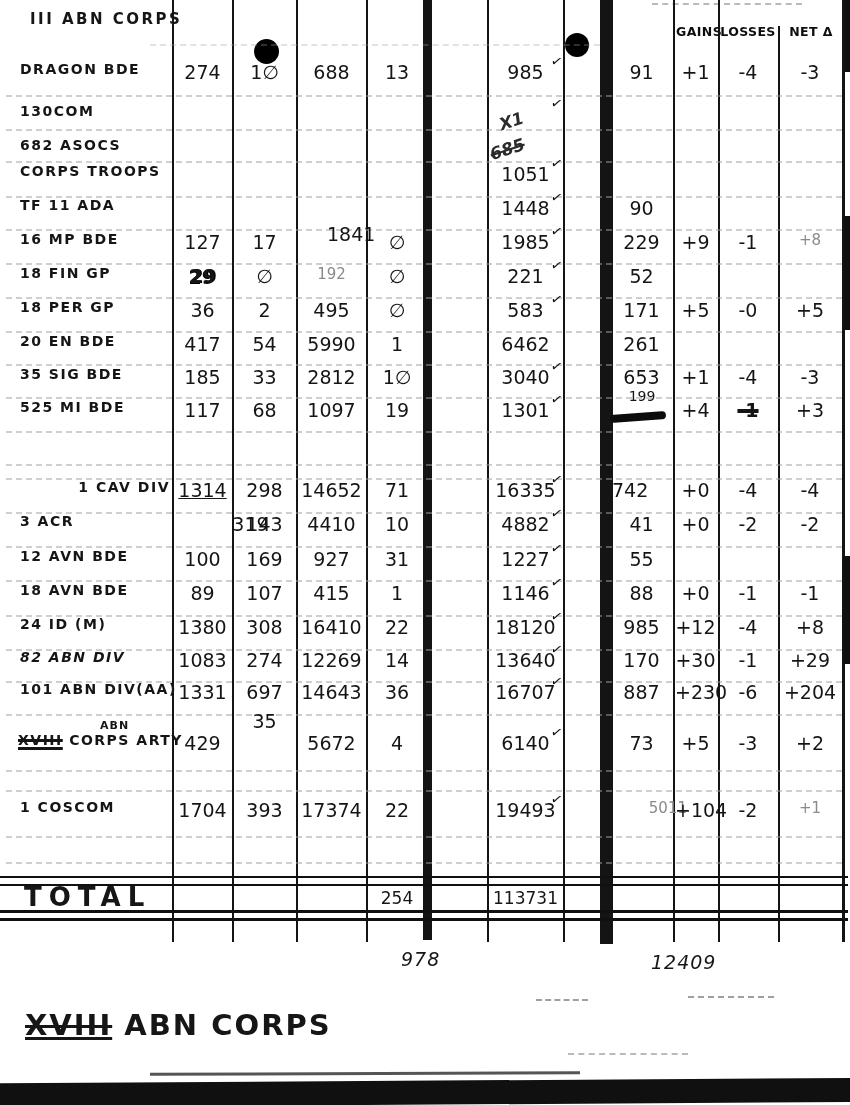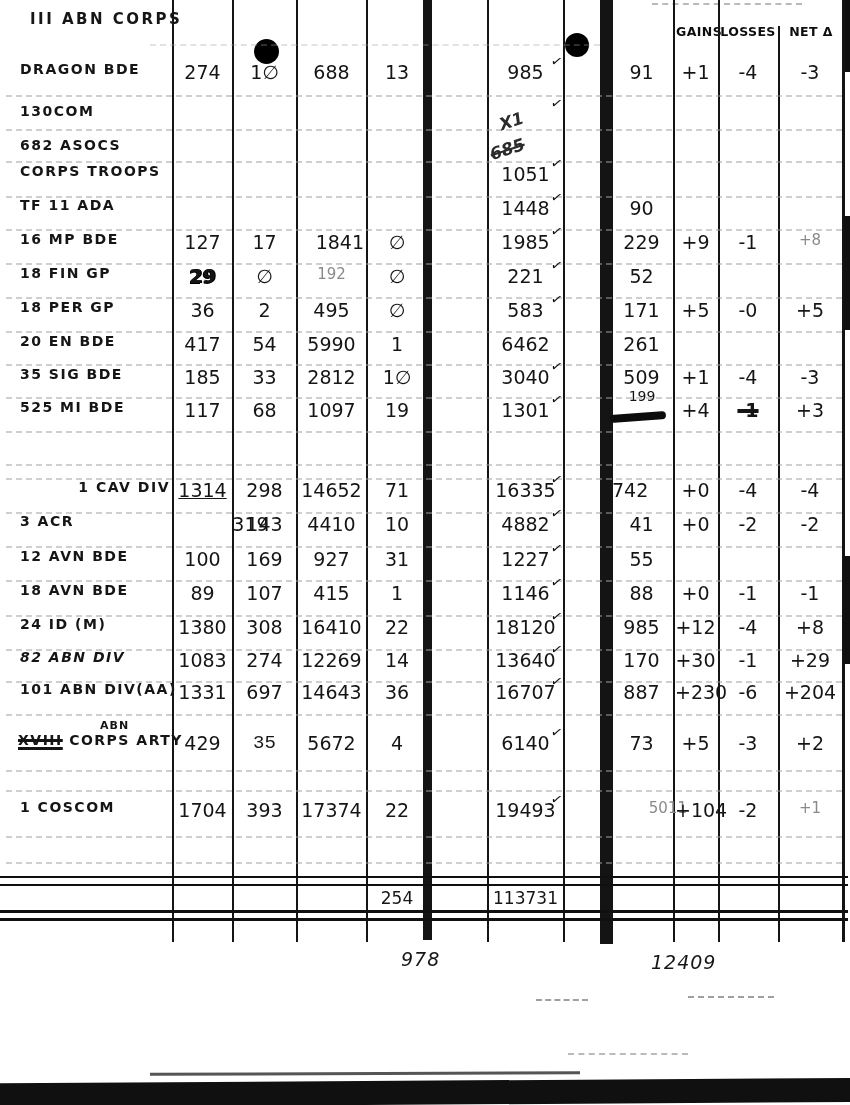--- a/index.html
+++ b/index.html
@@ -106,21 +106,21 @@
       <div class="cell label" style="left: 20px; top: 164px; width: 150px; text-align: left;">CORPS TROOPS</div>
       <div class="cell" style="left: 489px; top: 164px; width: 73px; text-align: center;">1051</div>
       <div class="check" style="left: 551px; top: 155px;">✓</div>
       <div class="cell label" style="left: 20px; top: 198px; width: 150px; text-align: left;">TF 11 ADA</div>
       <div class="cell" style="left: 489px; top: 198px; width: 73px; text-align: center;">1448</div>
       <div class="cell" style="left: 612px; top: 198px; width: 59px; text-align: center;">90</div>
       <div class="check" style="left: 551px; top: 189px;">✓</div>
       <div class="cell label" style="left: 20px; top: 232px; width: 150px; text-align: left;">16 MP BDE</div>
       <div class="cell" style="left: 175px; top: 232px; width: 55px; text-align: center;">127</div>
       <div class="cell" style="left: 235px; top: 232px; width: 59px; text-align: center;">17</div>
-      <div class="cell" style="left: 299px; top: 232px; width: 65px; text-align: right;">1841</div>
+      <div class="cell" style="left: 299px; top: 224px; width: 65px; text-align: left; padding-left: 28px;">1841</div>
       <div class="cell" style="left: 369px; top: 232px; width: 56px; text-align: center;">∅</div>
       <div class="cell" style="left: 489px; top: 232px; width: 73px; text-align: center;">1985</div>
       <div class="cell" style="left: 612px; top: 232px; width: 59px; text-align: center;">229</div>
       <div class="cell" style="left: 675px; top: 232px; width: 41px; text-align: center;">+9</div>
       <div class="cell" style="left: 720px; top: 232px; width: 56px; text-align: center;">-1</div>
       <div class="cell faint" style="left: 780px; top: 232px; width: 60px; text-align: center;">+8</div>
       <div class="check" style="left: 551px; top: 223px;">✓</div>
       <div class="cell label" style="left: 20px; top: 266px; width: 150px; text-align: left;">18 FIN GP</div>
       <div class="cell overwrite" style="left: 175px; top: 266px; width: 55px; text-align: center;">29</div>
       <div class="cell" style="left: 235px; top: 266px; width: 59px; text-align: center;">∅</div>
@@ -146,21 +146,21 @@
       <div class="cell" style="left: 299px; top: 334px; width: 65px; text-align: center;">5990</div>
       <div class="cell" style="left: 369px; top: 334px; width: 56px; text-align: center;">1</div>
       <div class="cell" style="left: 489px; top: 334px; width: 73px; text-align: center;">6462</div>
       <div class="cell" style="left: 612px; top: 334px; width: 59px; text-align: center;">261</div>
       <div class="cell label" style="left: 20px; top: 367px; width: 150px; text-align: left;">35 SIG BDE</div>
       <div class="cell" style="left: 175px; top: 367px; width: 55px; text-align: center;">185</div>
       <div class="cell" style="left: 235px; top: 367px; width: 59px; text-align: center;">33</div>
       <div class="cell" style="left: 299px; top: 367px; width: 65px; text-align: center;">2812</div>
       <div class="cell" style="left: 369px; top: 367px; width: 56px; text-align: center;">1∅</div>
       <div class="cell" style="left: 489px; top: 367px; width: 73px; text-align: center;">3040</div>
-      <div class="cell" style="left: 612px; top: 367px; width: 59px; text-align: center;">509</div>
+      <div class="cell" style="left: 612px; top: 367px; width: 59px; text-align: center;">653</div>
       <div class="cell" style="left: 675px; top: 367px; width: 41px; text-align: center;">+1</div>
       <div class="cell" style="left: 720px; top: 367px; width: 56px; text-align: center;">-4</div>
       <div class="cell" style="left: 780px; top: 367px; width: 60px; text-align: center;">-3</div>
       <div class="check" style="left: 551px; top: 358px;">✓</div>
       <div class="cell label" style="left: 20px; top: 400px; width: 150px; text-align: left;">525 MI BDE</div>
       <div class="cell" style="left: 175px; top: 400px; width: 55px; text-align: center;">117</div>
       <div class="cell" style="left: 235px; top: 400px; width: 59px; text-align: center;">68</div>
       <div class="cell" style="left: 299px; top: 400px; width: 65px; text-align: center;">1097</div>
       <div class="cell" style="left: 369px; top: 400px; width: 56px; text-align: center;">19</div>
       <div class="cell" style="left: 489px; top: 400px; width: 73px; text-align: center;">1301</div>
@@ -238,21 +238,21 @@
       <div class="cell" style="left: 235px; top: 682px; width: 59px; text-align: center;">697</div>
       <div class="cell" style="left: 299px; top: 682px; width: 65px; text-align: center;">14643</div>
       <div class="cell" style="left: 369px; top: 682px; width: 56px; text-align: center;">36</div>
       <div class="cell" style="left: 489px; top: 682px; width: 73px; text-align: center;">16707</div>
       <div class="cell" style="left: 612px; top: 682px; width: 59px; text-align: center;">887</div>
       <div class="cell" style="left: 675px; top: 682px; width: 41px; text-align: center;">+230</div>
       <div class="cell" style="left: 720px; top: 682px; width: 56px; text-align: center;">-6</div>
       <div class="cell" style="left: 780px; top: 682px; width: 60px; text-align: center;">+204</div>
       <div class="check" style="left: 551px; top: 673px;">✓</div>
       <div class="cell" style="left: 175px; top: 733px; width: 55px; text-align: center;">429</div>
-      <div class="cell" style="left: 235px; top: 733px; width: 59px; text-align: center; font-family: Liberation Mono, monospace;">35</div>
+      <div class="cell" style="left: 235px; top: 711px; width: 59px; text-align: center;">35</div>
       <div class="cell" style="left: 299px; top: 733px; width: 65px; text-align: center;">5672</div>
       <div class="cell" style="left: 369px; top: 733px; width: 56px; text-align: center;">4</div>
       <div class="cell" style="left: 489px; top: 733px; width: 73px; text-align: center;">6140</div>
       <div class="cell" style="left: 612px; top: 733px; width: 59px; text-align: center;">73</div>
       <div class="cell" style="left: 675px; top: 733px; width: 41px; text-align: center;">+5</div>
       <div class="cell" style="left: 720px; top: 733px; width: 56px; text-align: center;">-3</div>
       <div class="cell" style="left: 780px; top: 733px; width: 60px; text-align: center;">+2</div>
       <div class="sup-abn" style="left: 100px; top: 719px;">ABN</div>
       <div class="cell label" style="left: 18px; top: 733px; width: 160px; text-align: left;"><span class="struck-u">XVIII</span><span> CORPS ARTY</span></div>
       <div class="check" style="left: 551px; top: 724px;">✓</div>
@@ -262,29 +262,34 @@
       <div class="cell" style="left: 299px; top: 800px; width: 65px; text-align: center;">17374</div>
       <div class="cell" style="left: 369px; top: 800px; width: 56px; text-align: center;">22</div>
       <div class="cell" style="left: 489px; top: 800px; width: 73px; text-align: center;">19493</div>
       <div class="cell faint" style="left: 628px; top: 800px; width: 59px; text-align: right;">5011</div>
       <div class="cell" style="left: 675px; top: 800px; width: 41px; text-align: center;">+104</div>
       <div class="cell" style="left: 720px; top: 800px; width: 56px; text-align: center;">-2</div>
       <div class="cell faint" style="left: 780px; top: 800px; width: 60px; text-align: center;">+1</div>
       <div class="check" style="left: 551px; top: 791px;">✓</div>
     </div>
 
+  <div class="total-label">TOTAL</div>
   <div class="total-val" style="left:369px;top:888px;width:56px;text-align:center;">254</div>
   <div class="total-val" style="left:489px;top:888px;width:73px;text-align:center;">113731</div>
 
   <div class="sum" style="left:372px;top:948px;">978</div>
   <div class="sum" style="left:622px;top:951px;">12409</div>
 
   <div class="fdash" style="left:536px;top:999px;width:52px;"></div>
   <div class="fdash" style="left:688px;top:996px;width:86px;"></div>
   <div class="fdash" style="left:568px;top:1053px;width:120px;opacity:.5;"></div>
 
+  <div class="doc-title">
+    <span class="struck-u">XVIII</span>
+    <span>ABN CORPS</span>
+  </div>
 
   <div class="hsolid" style="left:845px;top:0;width:5px;height:72px;"></div>
   <div class="hsolid" style="left:844px;top:216px;width:6px;height:114px;"></div>
   <div class="hsolid" style="left:843px;top:556px;width:7px;height:108px;"></div>
   <div class="hsolid" style="left:150px;top:1072px;width:430px;height:3px;background:#555;transform:rotate(-0.2deg);"></div>
   <div class="hsolid" style="left:-4px;top:1078px;width:860px;height:24px;transform:rotate(-0.35deg);transform-origin:right center;"></div>
 </div>
 
 </body></html>

